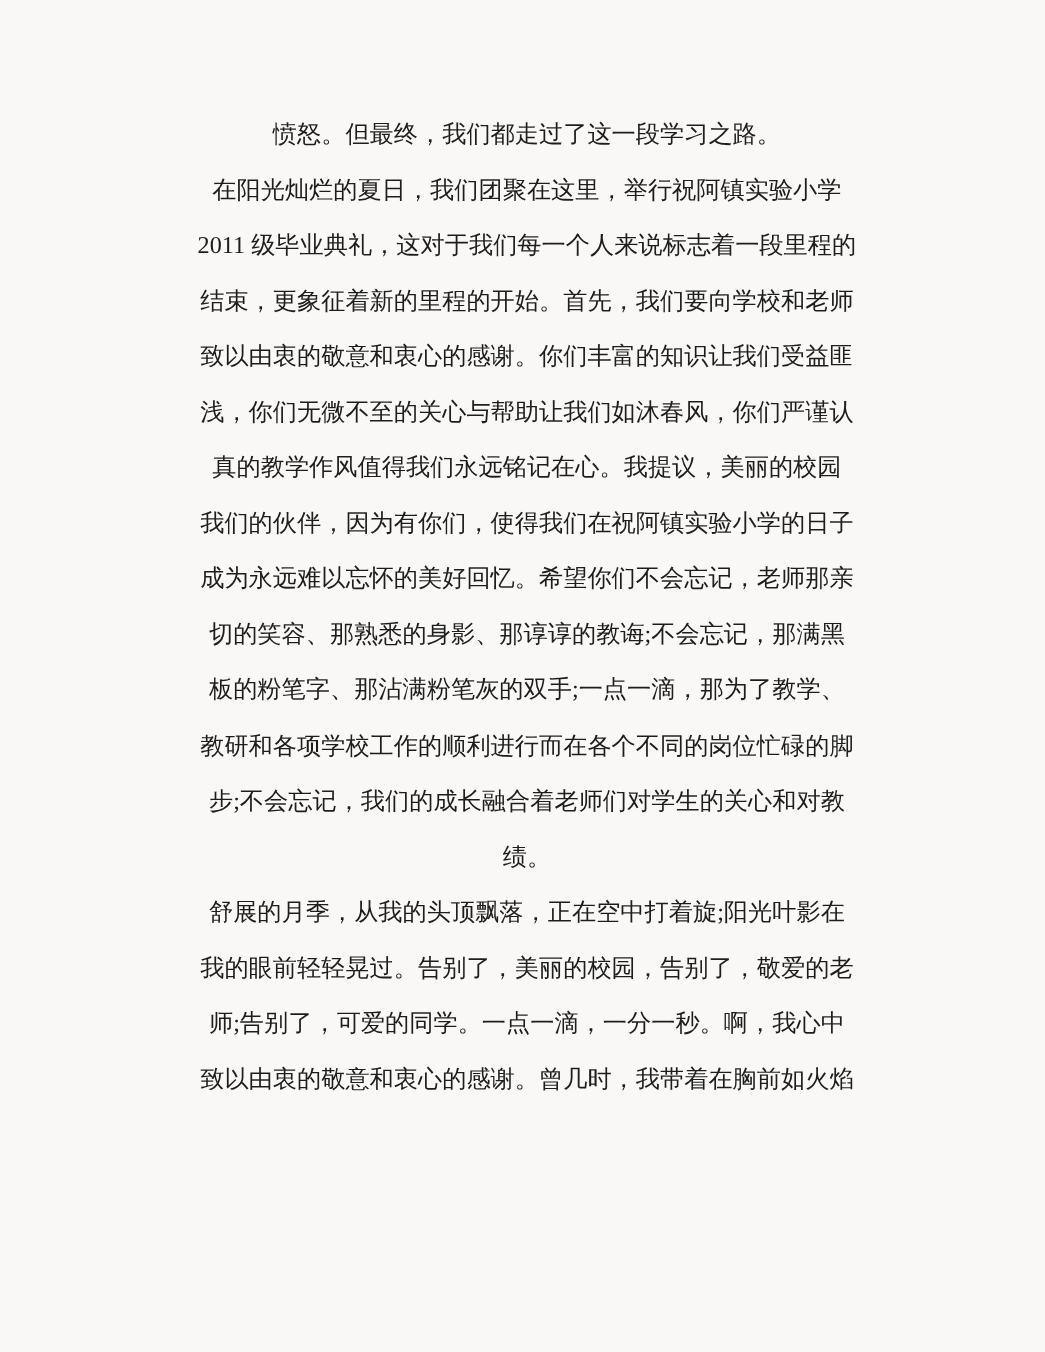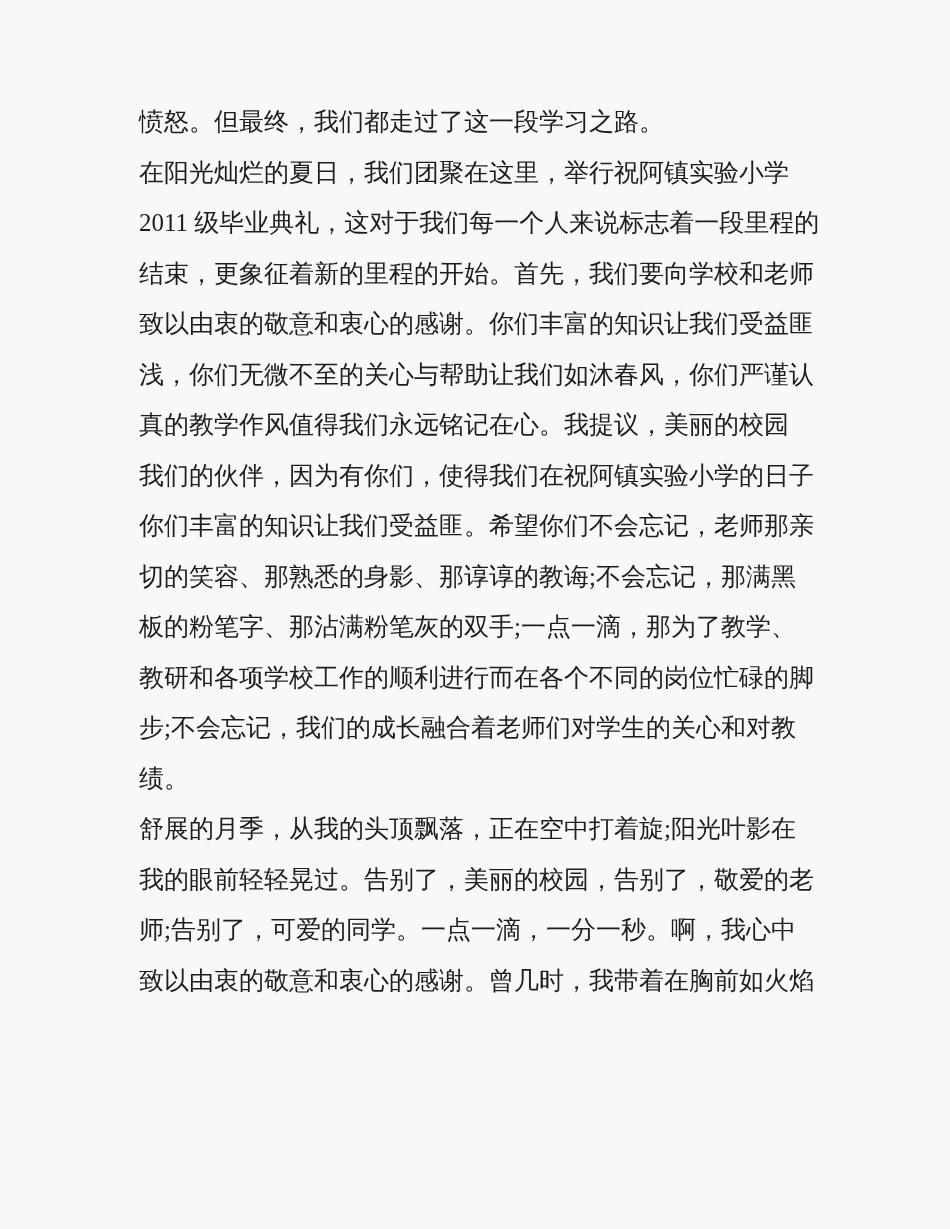--- a/index.html
+++ b/index.html
@@ -18,44 +18,44 @@
     left: 0;
     top: 0;
     width: 950px;
     height: 1229px;
   }
   .doc-text {
     position: absolute;
     left: 139px;
     top: 97px;
     width: 680px;
-    font-size: 25px;
+    font-size: 22px;
     line-height: 50.5px;
     font-weight: 400;
-    text-align: left;
+    text-align: center;
   }
   .text-line {
     white-space: nowrap;
     height: 50.5px;
   }
 </style>
 </head>
 <body style="background: rgb(249, 248, 246);">
 
 <div class="page">
   <div class="doc-text" style="color: rgb(29, 29, 29);">
     <div class="text-line">愤怒。但最终，我们都走过了这一段学习之路。</div>
     <div class="text-line">在阳光灿烂的夏日，我们团聚在这里，举行祝阿镇实验小学</div>
     <div class="text-line">2011 级毕业典礼，这对于我们每一个人来说标志着一段里程的</div>
     <div class="text-line">结束，更象征着新的里程的开始。首先，我们要向学校和老师</div>
     <div class="text-line">致以由衷的敬意和衷心的感谢。你们丰富的知识让我们受益匪</div>
     <div class="text-line">浅，你们无微不至的关心与帮助让我们如沐春风，你们严谨认</div>
     <div class="text-line">真的教学作风值得我们永远铭记在心。我提议，美丽的校园</div>
     <div class="text-line">我们的伙伴，因为有你们，使得我们在祝阿镇实验小学的日子</div>
-    <div class="text-line">你们丰富的知识让我们受益匪。希望你们不会忘记，老师那亲</div>
+    <div class="text-line">成为永远难以忘怀的美好回忆。希望你们不会忘记，老师那亲</div>
     <div class="text-line">切的笑容、那熟悉的身影、那谆谆的教诲;不会忘记，那满黑</div>
     <div class="text-line">板的粉笔字、那沾满粉笔灰的双手;一点一滴，那为了教学、</div>
     <div class="text-line">教研和各项学校工作的顺利进行而在各个不同的岗位忙碌的脚</div>
     <div class="text-line">步;不会忘记，我们的成长融合着老师们对学生的关心和对教</div>
     <div class="text-line">绩。</div>
     <div class="text-line">舒展的月季，从我的头顶飘落，正在空中打着旋;阳光叶影在</div>
     <div class="text-line">我的眼前轻轻晃过。告别了，美丽的校园，告别了，敬爱的老</div>
     <div class="text-line">师;告别了，可爱的同学。一点一滴，一分一秒。啊，我心中</div>
     <div class="text-line">致以由衷的敬意和衷心的感谢。曾几时，我带着在胸前如火焰</div>
   </div>

